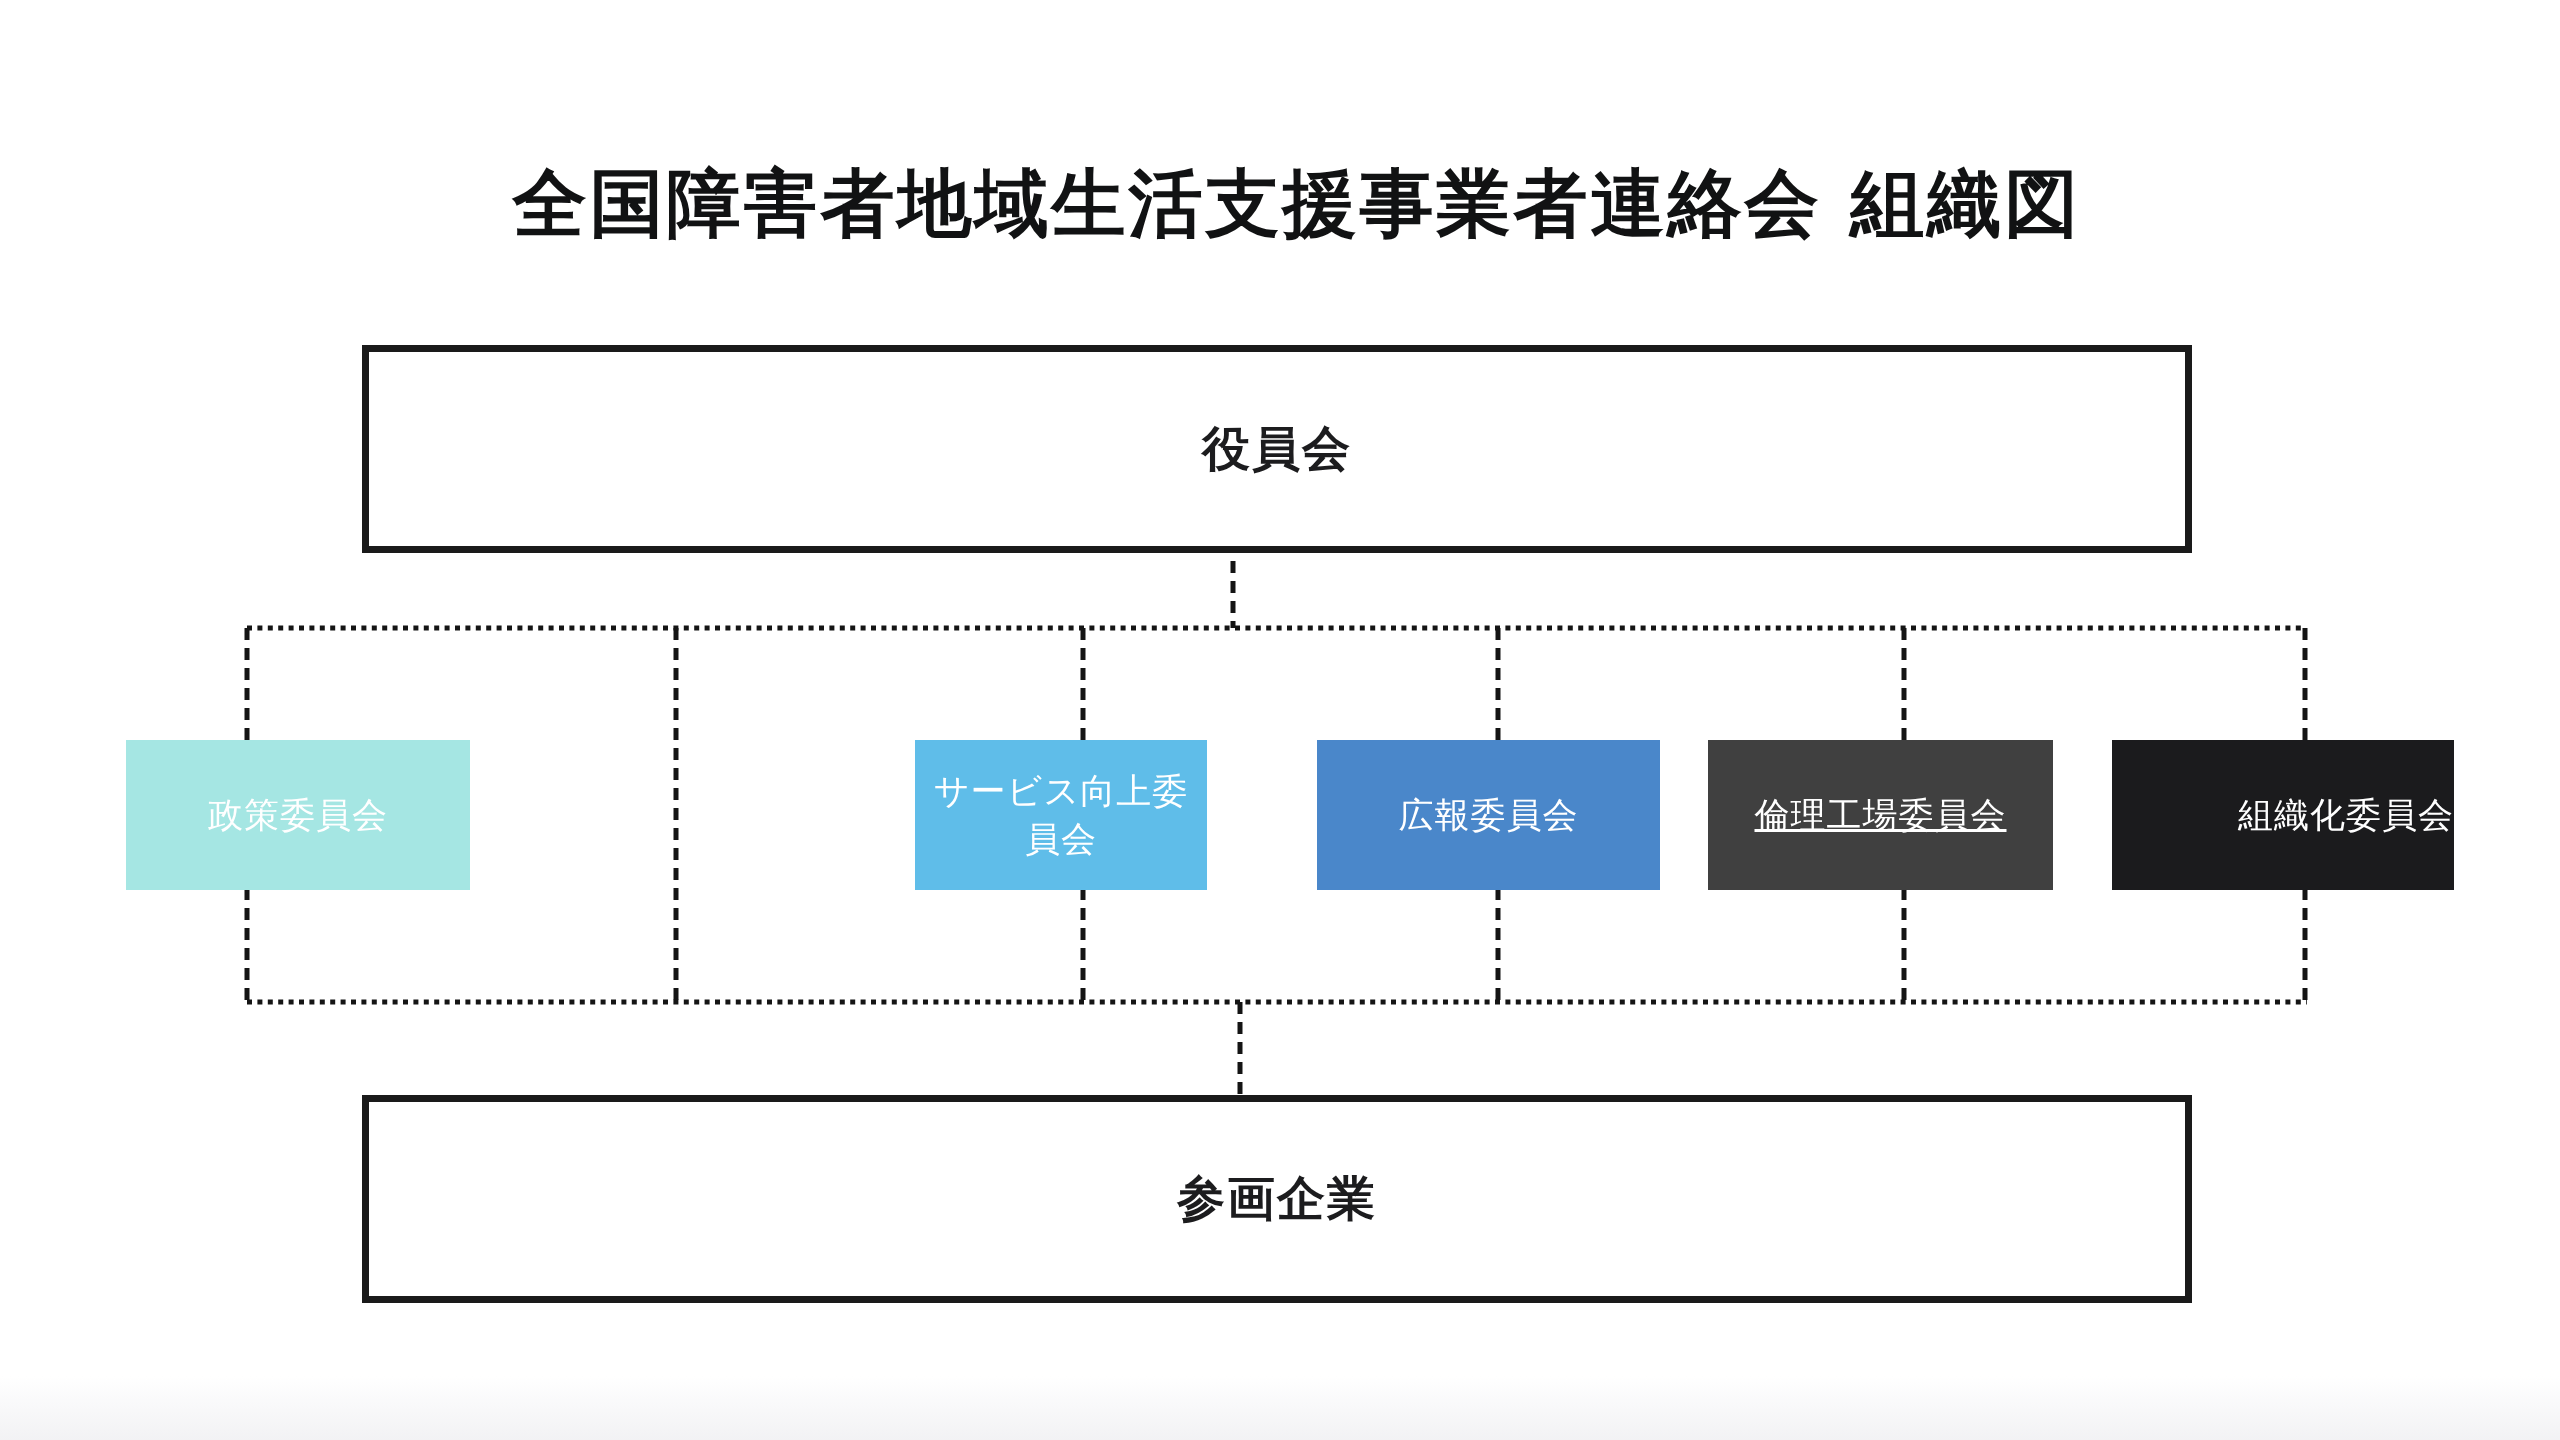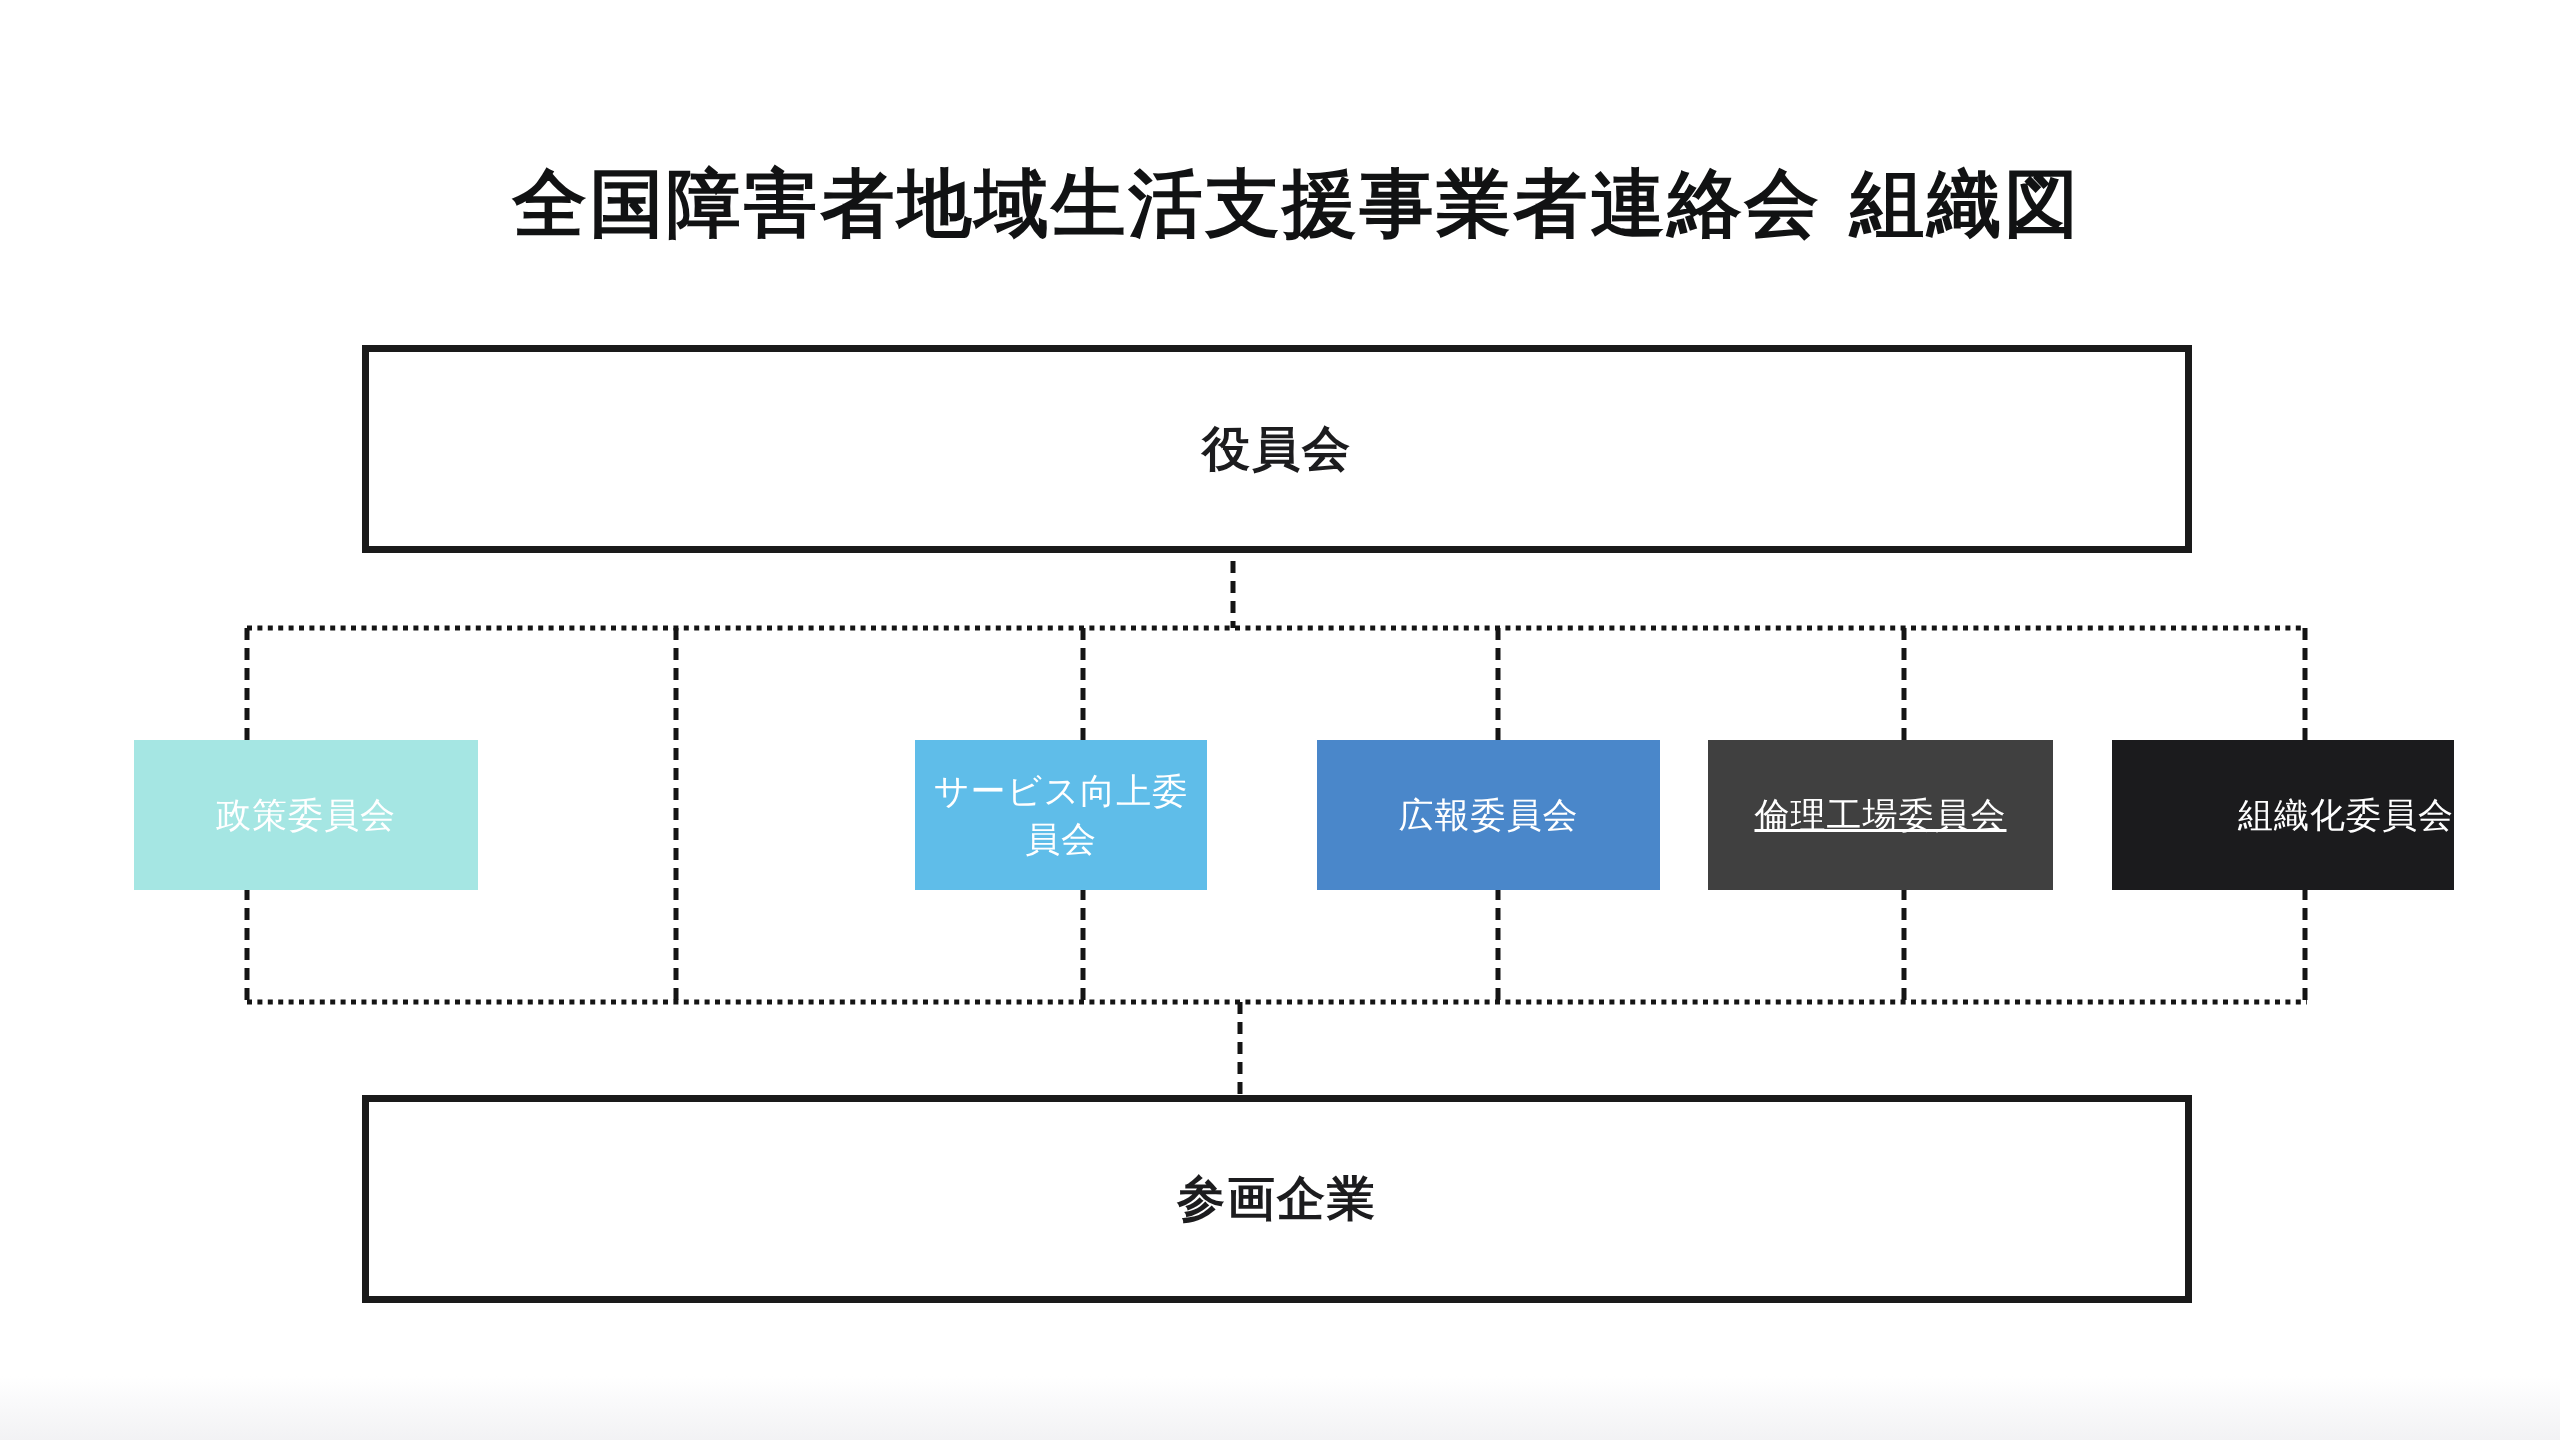--- a/index.html
+++ b/index.html
@@ -79,21 +79,21 @@
     font-size: 35px;
     font-weight: 500;
     letter-spacing: 1px;
     text-align: center;
   }
   .committee .label {
     display: inline-block;
     max-width: 262px;
     line-height: 1.38;
   }
-  .c1 { left: 134px;  width: 344px; text-align: right; }
+  .c1 { left: 126px;  width: 344px; text-align: right; }
   .c2 { left: 524px;  width: 344px; }
   .c3 { left: 915px;  width: 292px; }
   .c4 { left: 1317px; width: 343px; }
   .c5 { left: 1708px; width: 345px; }
   .c6 { left: 2112px; width: 342px; justify-content: flex-end; }
 
   
   .bottom-fade {
     position: absolute;
     left: 0;

